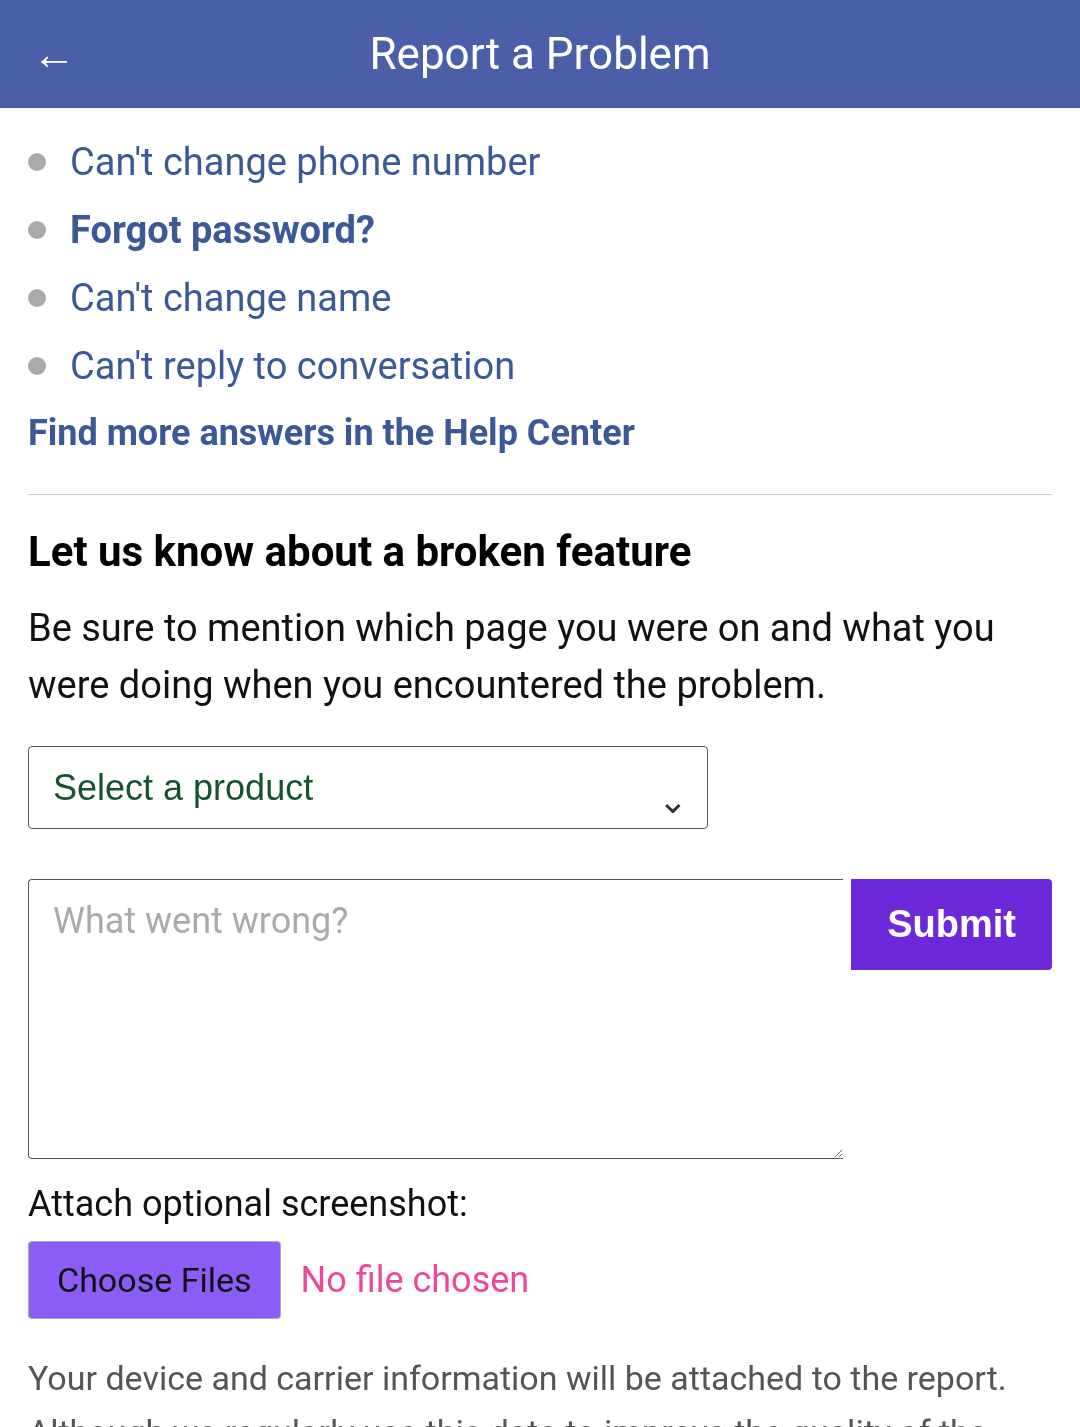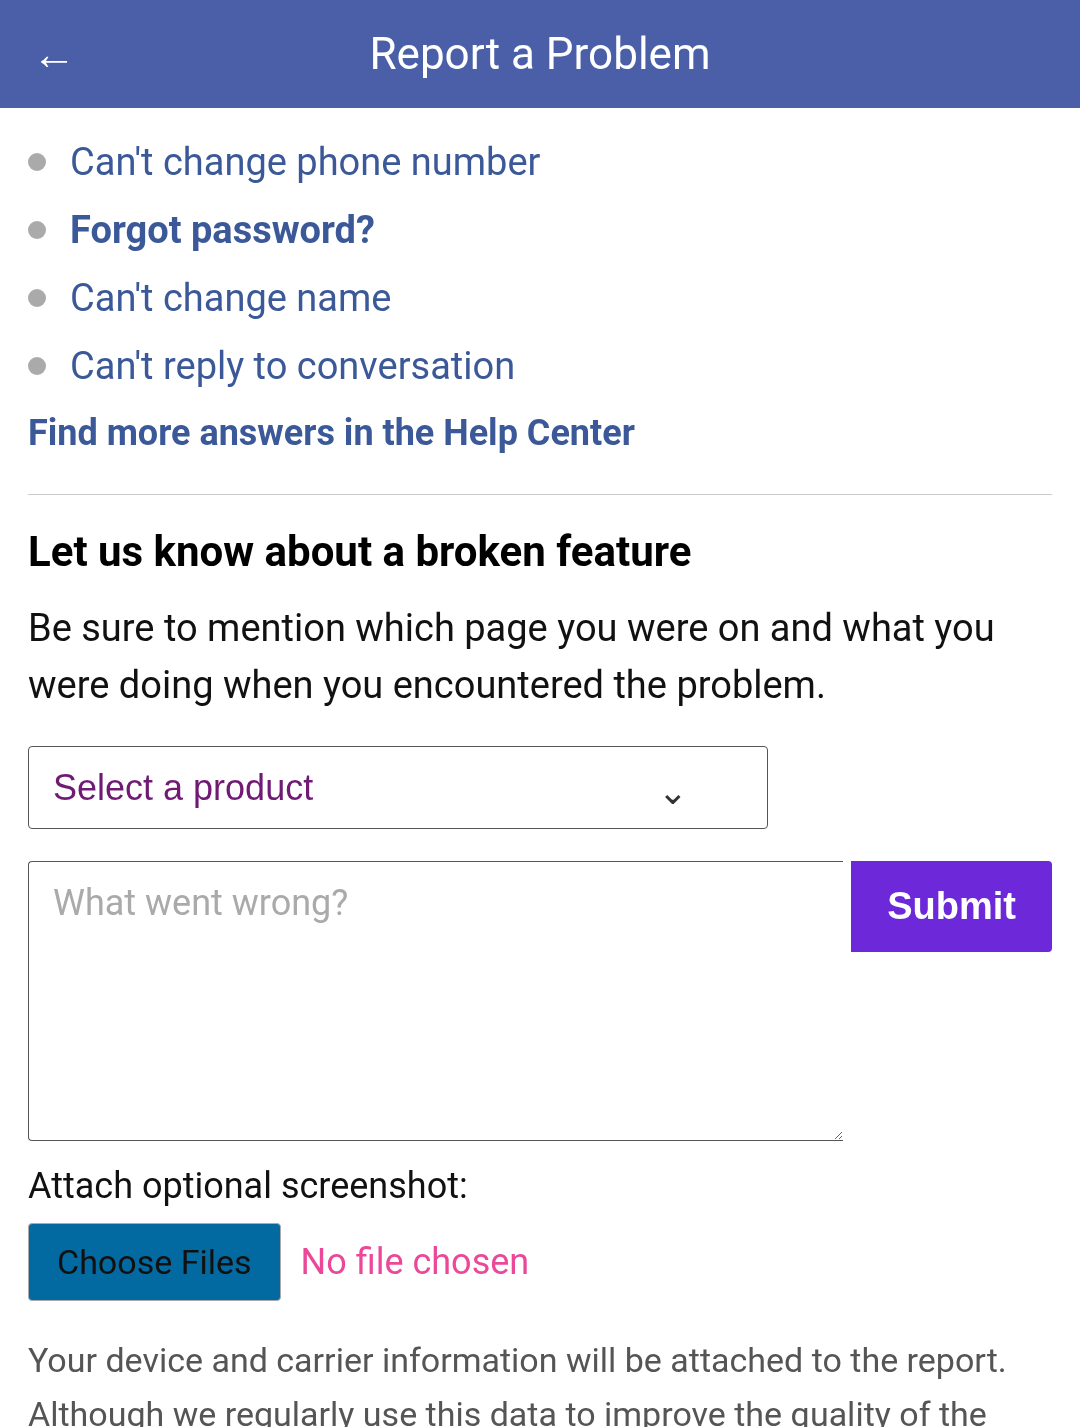--- a/index.html
+++ b/index.html
@@ -100,32 +100,32 @@
     }
 
     .section-desc {
       font-size: 38px;
       color: #111;
       line-height: 1.5;
       margin-bottom: 32px;
     }
 
     .product-select {
-      width: 740px;
+      width: 680px;
       padding: 20px 24px;
       font-size: 36px;
       border: 1.5px solid #555;
       border-radius: 4px;
       appearance: none;
       -webkit-appearance: none;
       background-color: #fff;
       background-image: none;
       cursor: pointer;
-      color: #701a75;
-      margin-bottom: 16px;
+      color: #14532d;
+      margin-bottom: 34px;
       display: block;
     }
 
     .select-wrapper {
       position: relative;
       display: inline-block;
       width: 680px;
       margin-bottom: 16px;
     }
 
@@ -189,21 +189,21 @@
     }
 
     .file-input-row {
       display: flex;
       align-items: center;
       gap: 20px;
       margin-bottom: 32px;
     }
 
     .choose-files-btn {
-      background-color: #0369a1;
+      background-color: #8b5cf6;
       border: 1.5px solid #aaa;
       padding: 18px 28px;
       font-size: 34px;
       cursor: pointer;
       border-radius: 4px;
       color: #111;
       font-family: inherit;
     }
 
     .no-file-text {

